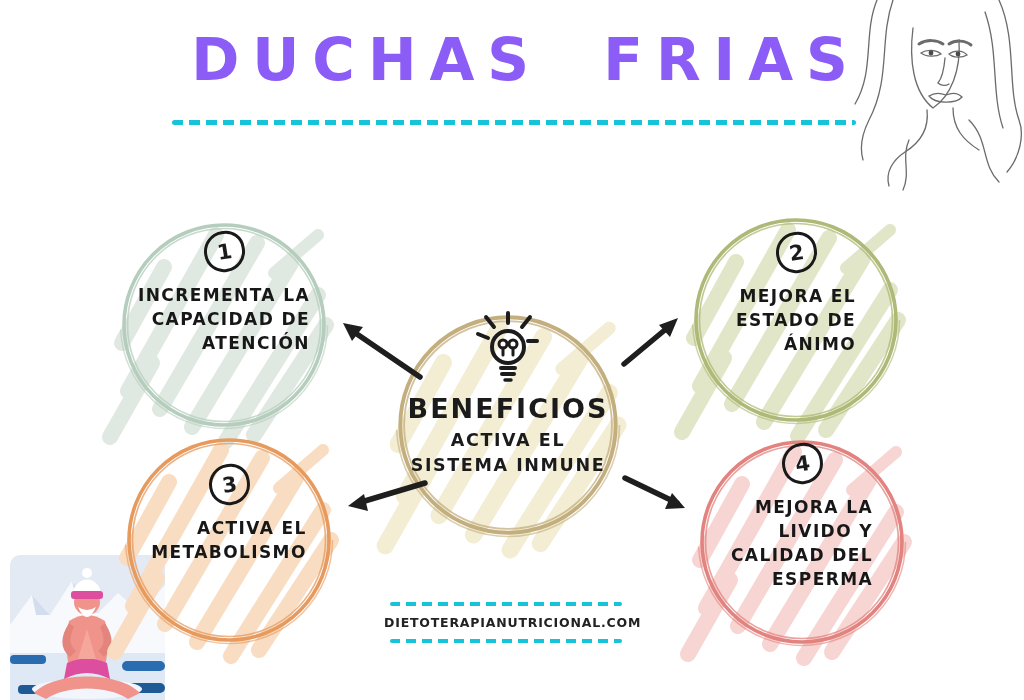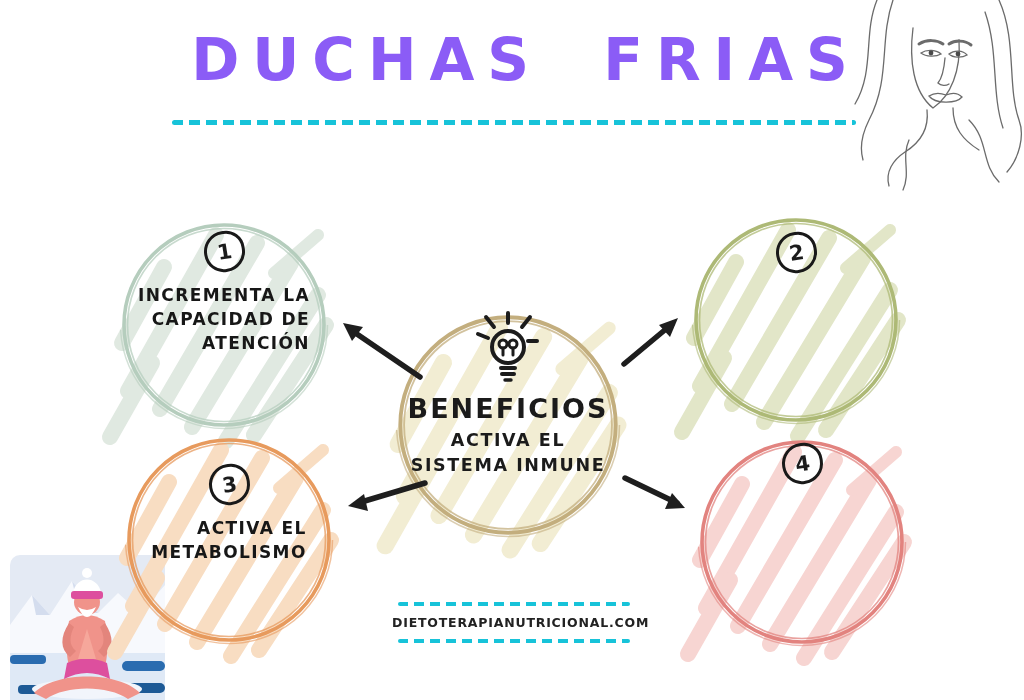--- a/index.html
+++ b/index.html
@@ -39,21 +39,21 @@
   #bubble1 .content{padding-top:36px;}
   #bubble2 .content{padding-top:42px;}
   #bubble3 .content{padding-top:54px;}
   #bubble4 .content{padding-top:31px;}
   #bubbleC .content{padding-top:26px;}
   
   .arrow{position:absolute;overflow:visible;}
   .arrow path,.arrow line{stroke:#1e1e1e;stroke-width:5.5;stroke-linecap:round;fill:none;}
   .arrow polygon{fill:#1e1e1e;}
   
-  .footer{position:absolute;left:392px;top:602px;width:244px;text-align:center;}
+  .footer{position:absolute;left:384px;top:602px;width:244px;text-align:center;}
   .dash-line{
     height:4px;border-radius:2px;margin:0 auto;width:232px;
     background:repeating-linear-gradient(90deg,#17c3d9 0 10px,transparent 10px 16px);
   }
   .site{font-size:12.5px;font-weight:bold;letter-spacing:0.8px;margin:9px 0;color:#222;}
   
   .woman-sketch{position:absolute;right:0;top:0;}
   .meditator{position:absolute;left:10px;top:555px;border-radius:10px 10px 0 0;overflow:hidden;}
 </style>
 </head>
@@ -172,20 +172,23 @@
     </div>
   </div>
 
   <div class="bubble" id="bubble2" style="left:666px;top:190px;">
     <svg class="bg" width="260" height="260" viewBox="0 0 260 260">
       <use href="#scrib" stroke="#e2e6c8"></use>
       <use href="#ring" stroke="#adb976"></use>
     </svg>
     <div class="content">
       <div class="badge">2</div>
+      <div class="label">MEJORA EL
+ESTADO DE
+ÁNIMO</div>
     </div>
   </div>
 
   <div class="bubble" id="bubble3" style="left:99px;top:410px;">
     <svg class="bg" width="260" height="260" viewBox="0 0 260 260">
       <use href="#scrib" stroke="#f8ddc2"></use>
       <use href="#ring" stroke="#e79a5d"></use>
     </svg>
     <div class="content">
       <div class="badge">3</div>
@@ -194,20 +197,24 @@
     </div>
   </div>
 
   <div class="bubble" id="bubble4" style="left:672px;top:412px;">
     <svg class="bg" width="260" height="260" viewBox="0 0 260 260">
       <use href="#scrib" stroke="#f7d5d2"></use>
       <use href="#ring" stroke="#e2837f"></use>
     </svg>
     <div class="content">
       <div class="badge">4</div>
+      <div class="label">MEJORA LA
+LIVIDO Y
+CALIDAD DEL
+ESPERMA</div>
     </div>
   </div>
 
   <svg class="arrow" style="left:335px;top:315px;" width="90" height="70" viewBox="0 0 90 70">
     <path d="M85,62 L16,15"></path>
     <polygon points="8,8 28,12 17,26"></polygon>
   </svg>
   <svg class="arrow" style="left:618px;top:310px;" width="70" height="62" viewBox="0 0 70 62">
     <path d="M6,54 L54,14"></path>
     <polygon points="60,8 52,27 41,15"></polygon>

